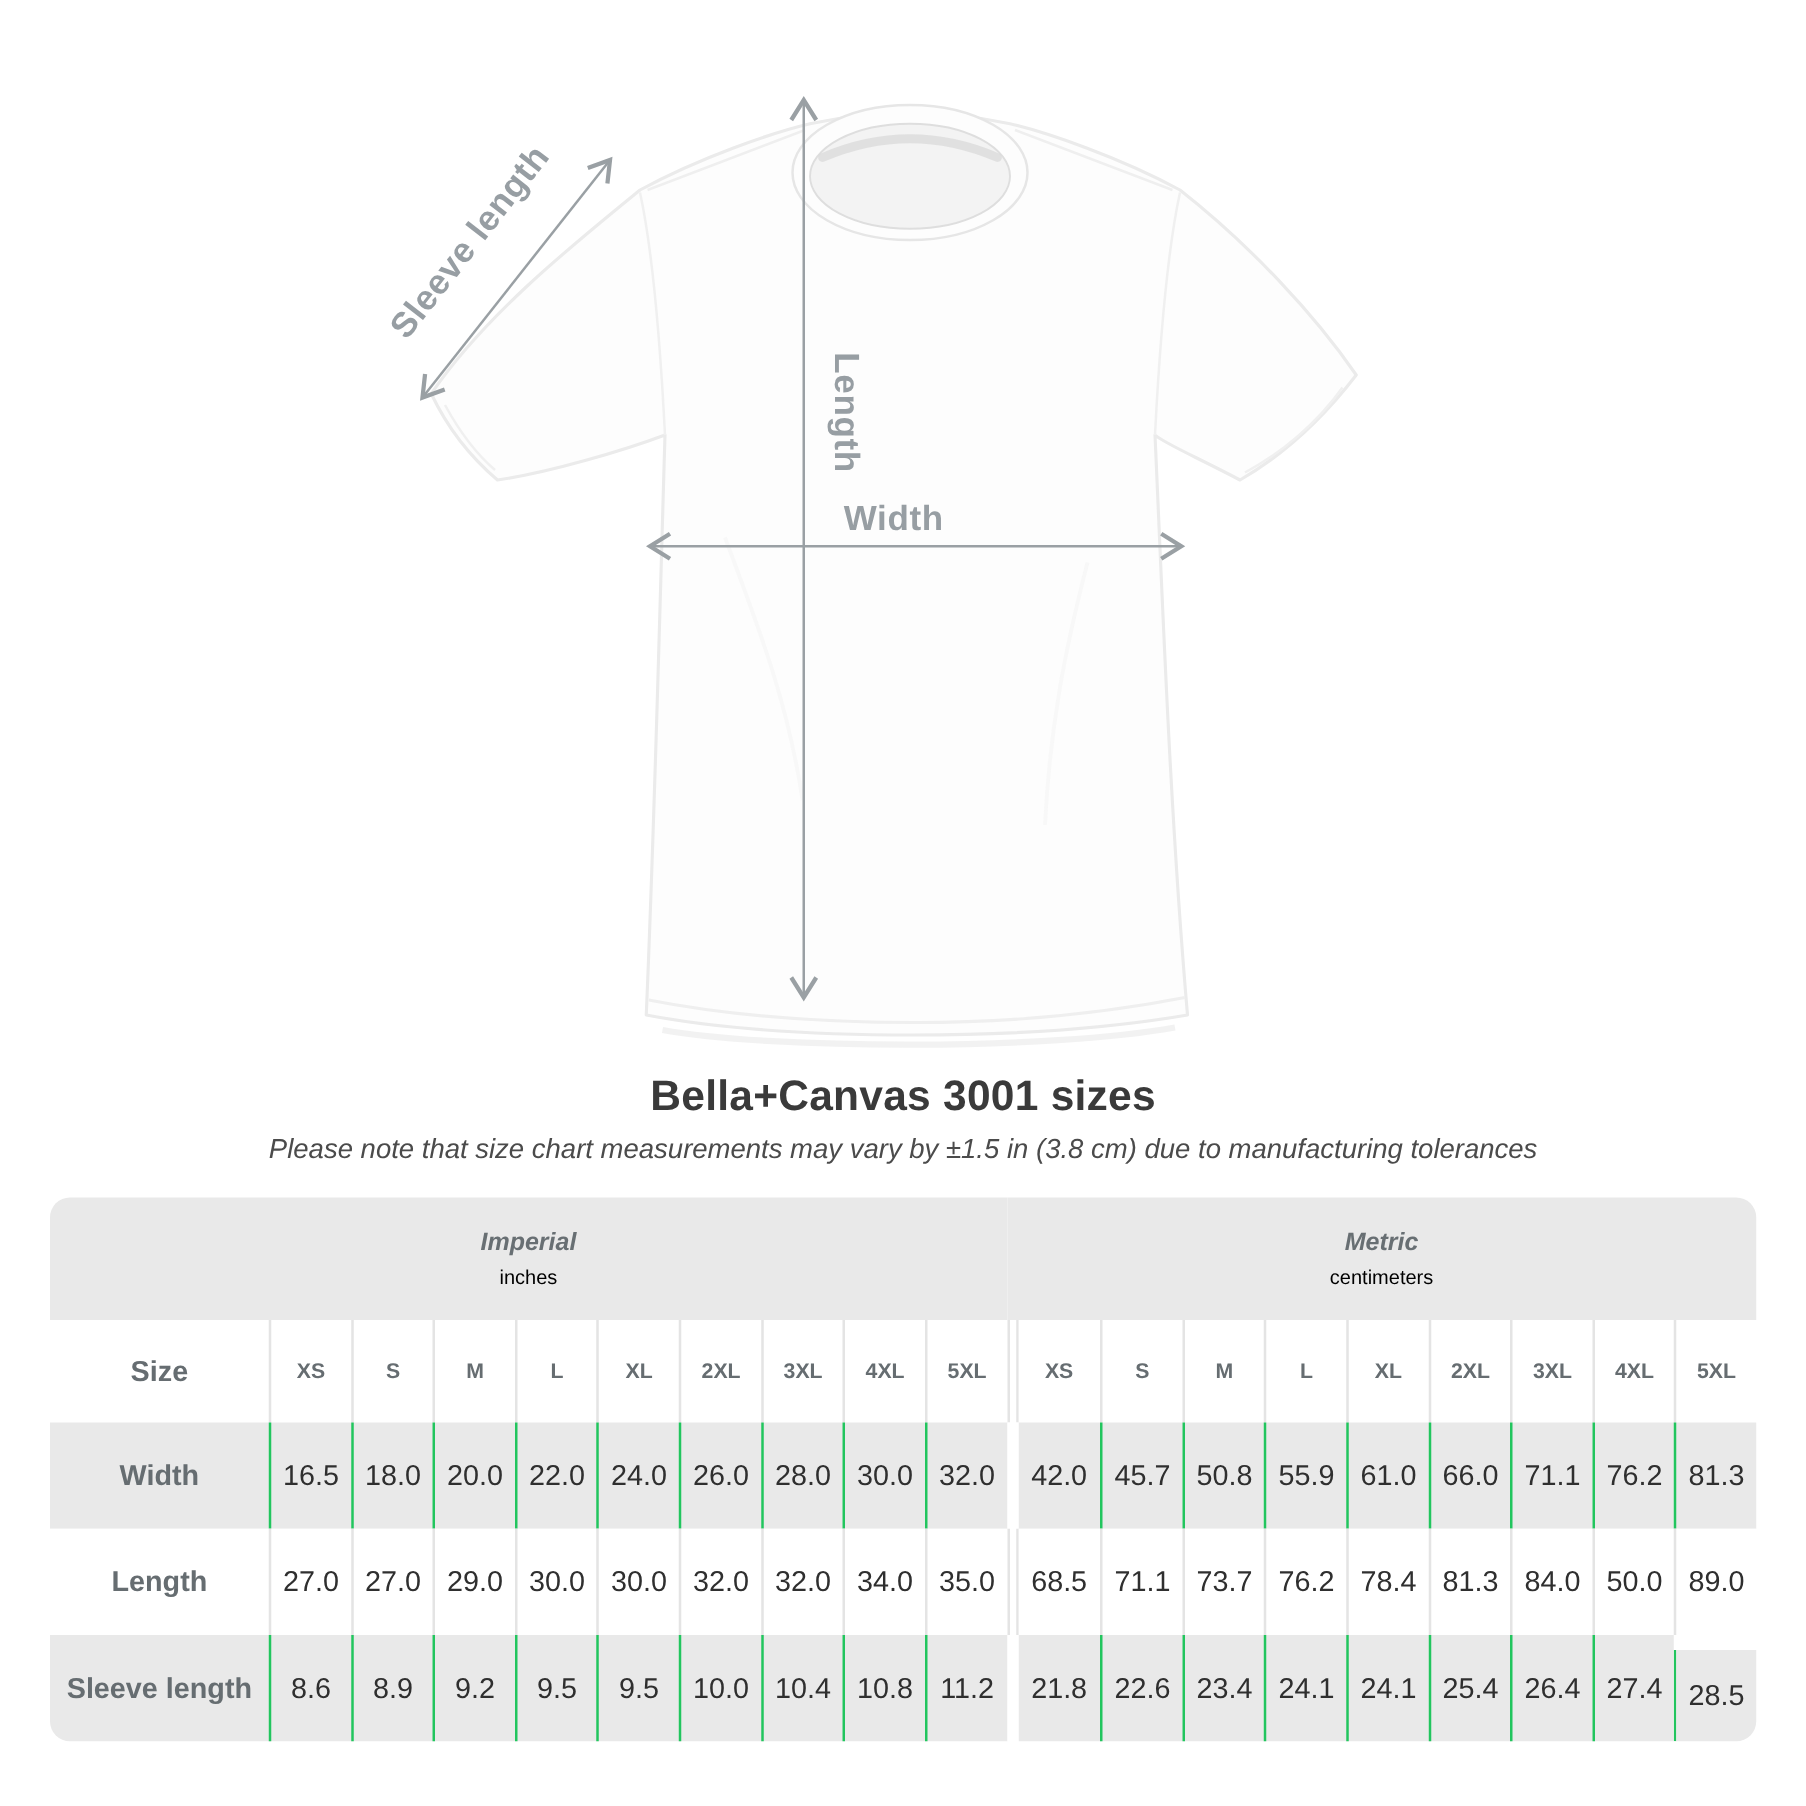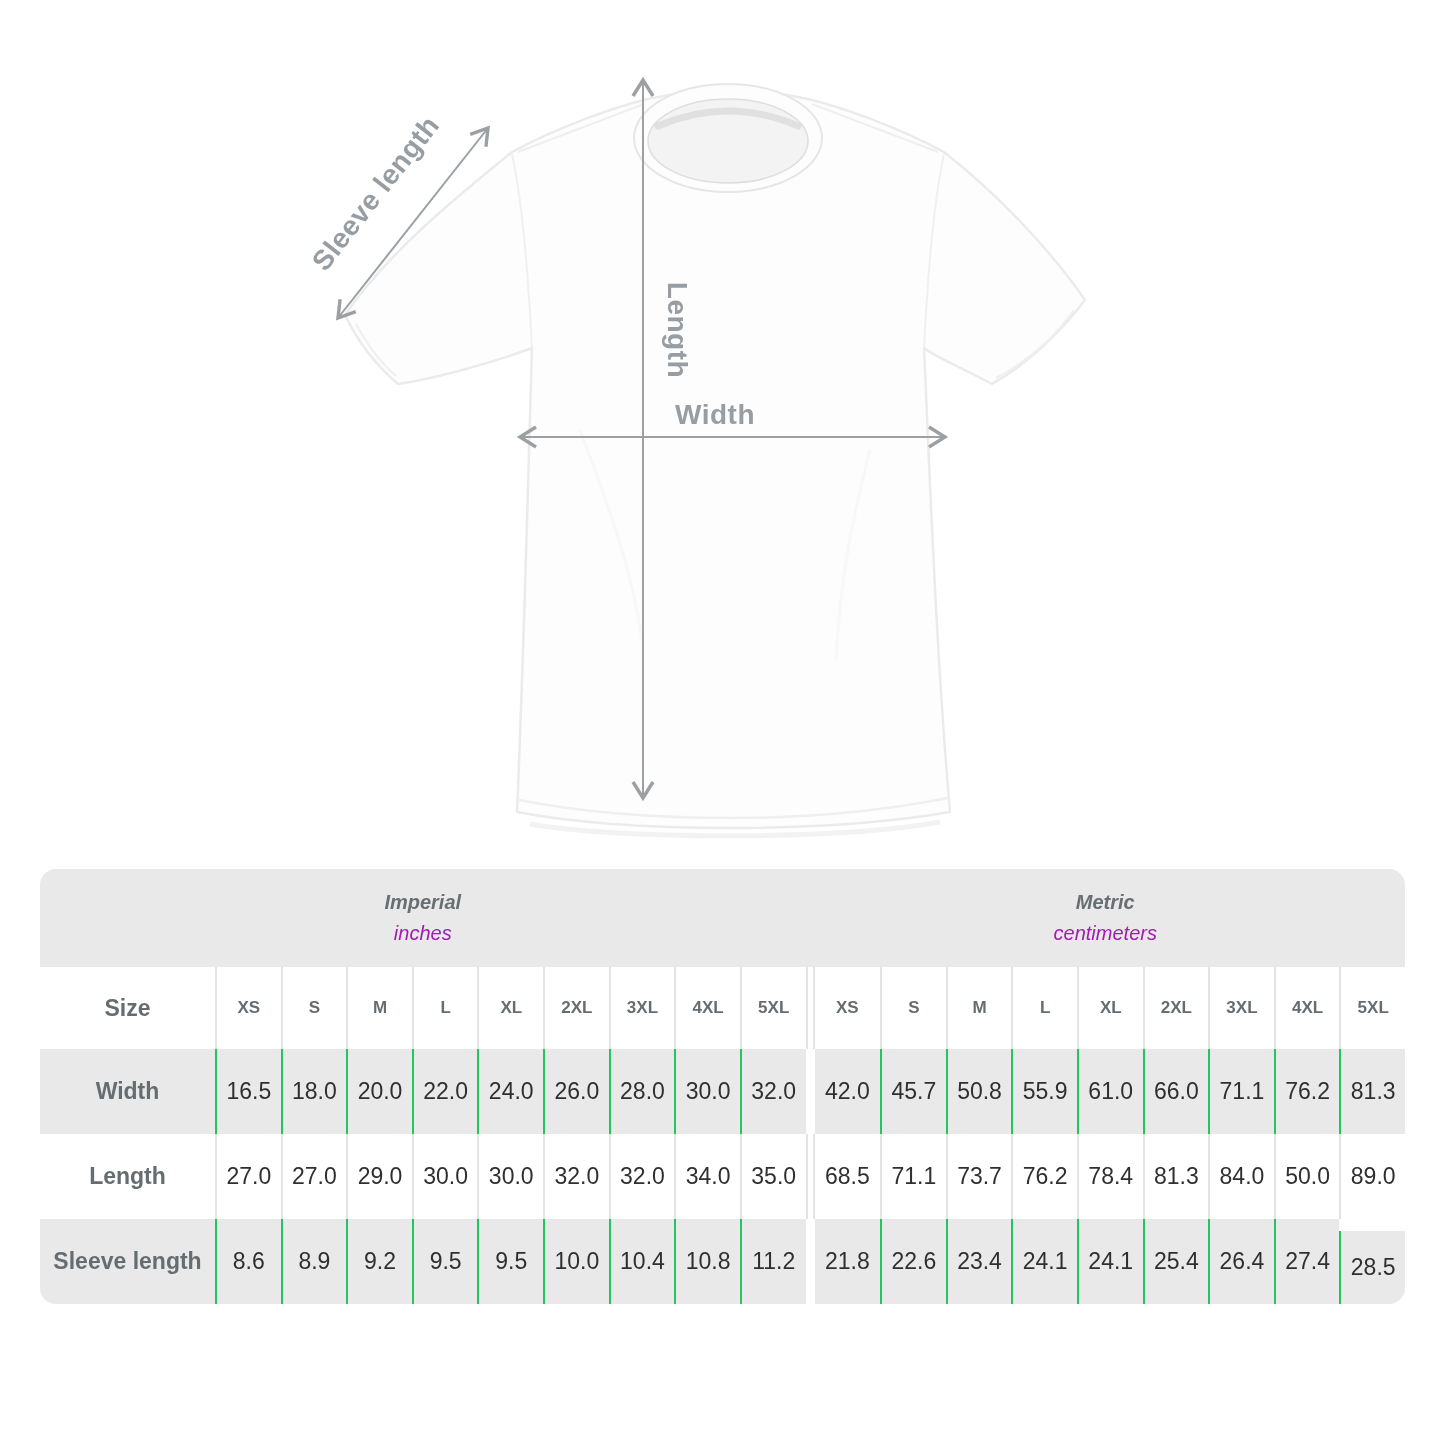--- a/index.html
+++ b/index.html
@@ -41,21 +41,21 @@
   .d{background:#ffffff;}
   .sl{border-left:2px solid #e4e4e4;}   
   .sw{border-left:2px solid #22c55e;}   
   .dvw{border-left:2px solid #e4e4e4;border-right:2px solid #e4e4e4;}
   .band{flex-direction:column;gap:8px;}
   .band-left{grid-column:1 / span 10;border-top-left-radius:16px;}
   .band-right{grid-column:11 / span 10;border-top-right-radius:16px;}
   .corner-bl{border-bottom-left-radius:16px;}
   .corner-br{border-bottom-right-radius:16px;margin-top:12px;}
   .hname{font-weight:bold;font-style:italic;font-size:20px;color:#686f73;}
-  .hunit{font-style:italic;font-size:20px;color:#a21caf;}
+  .hunit{font-size:16px;color:#000000;}
   .lbl{font-weight:bold;font-size:23px;color:#666d71;text-align:center;}
   .sz{font-weight:bold;font-size:17px;color:#666d71;}
   .val{font-size:23px;color:#2f2f2f;}
 </style>
 </head>
 <body>
 
 <div class="stage">
 
   <svg class="diagram-wrap" viewBox="0 0 1445 845">
@@ -101,20 +101,22 @@
       <line x1="643" y1="80" x2="643" y2="798" marker-start="url(#ah)" marker-end="url(#ah)"></line>
       <line x1="520" y1="437" x2="945" y2="437" marker-start="url(#ah)" marker-end="url(#ah)"></line>
       <line x1="338" y1="318" x2="488" y2="128" marker-start="url(#ah)" marker-end="url(#ah)"></line>
     </g>
 
     <text class="dlabel" transform="translate(383,199) rotate(-52)" text-anchor="middle">Sleeve length</text>
     <text class="dlabel" transform="translate(668,330) rotate(90)" text-anchor="middle">Length</text>
     <text class="dlabel" x="715" y="424" text-anchor="middle">Width</text>
   </svg>
 
+  <h1 class="title">Bella+Canvas 3001 sizes</h1>
+  <p class="note">Please note that size chart measurements may vary by ±1.5 in (3.8 cm) due to manufacturing tolerances</p>
 
   <div class="size-table">
 
     <div class="c g band band-left">
       <div class="hname">Imperial</div>
       <div class="hunit">inches</div>
     </div>
     <div class="c g band band-right">
       <div class="hname">Metric</div>
       <div class="hunit">centimeters</div>

